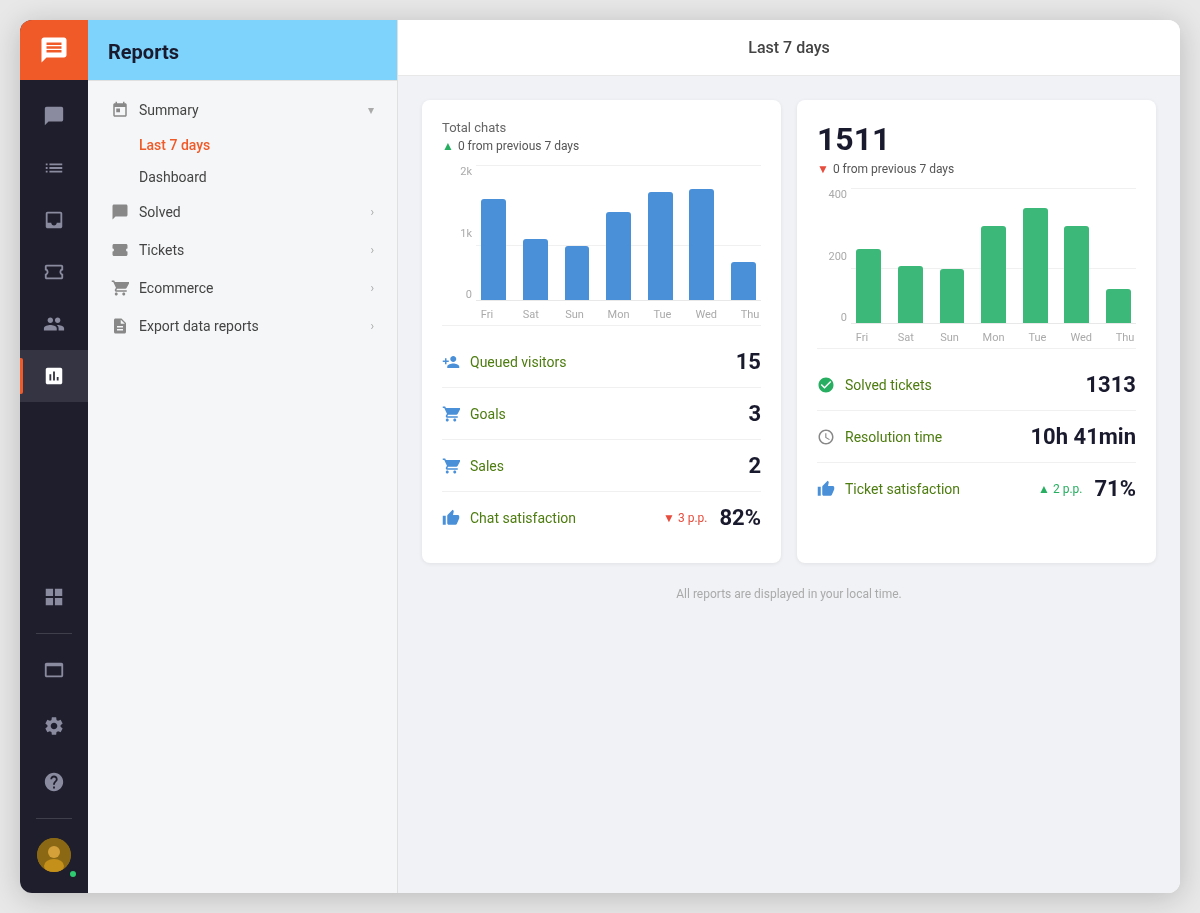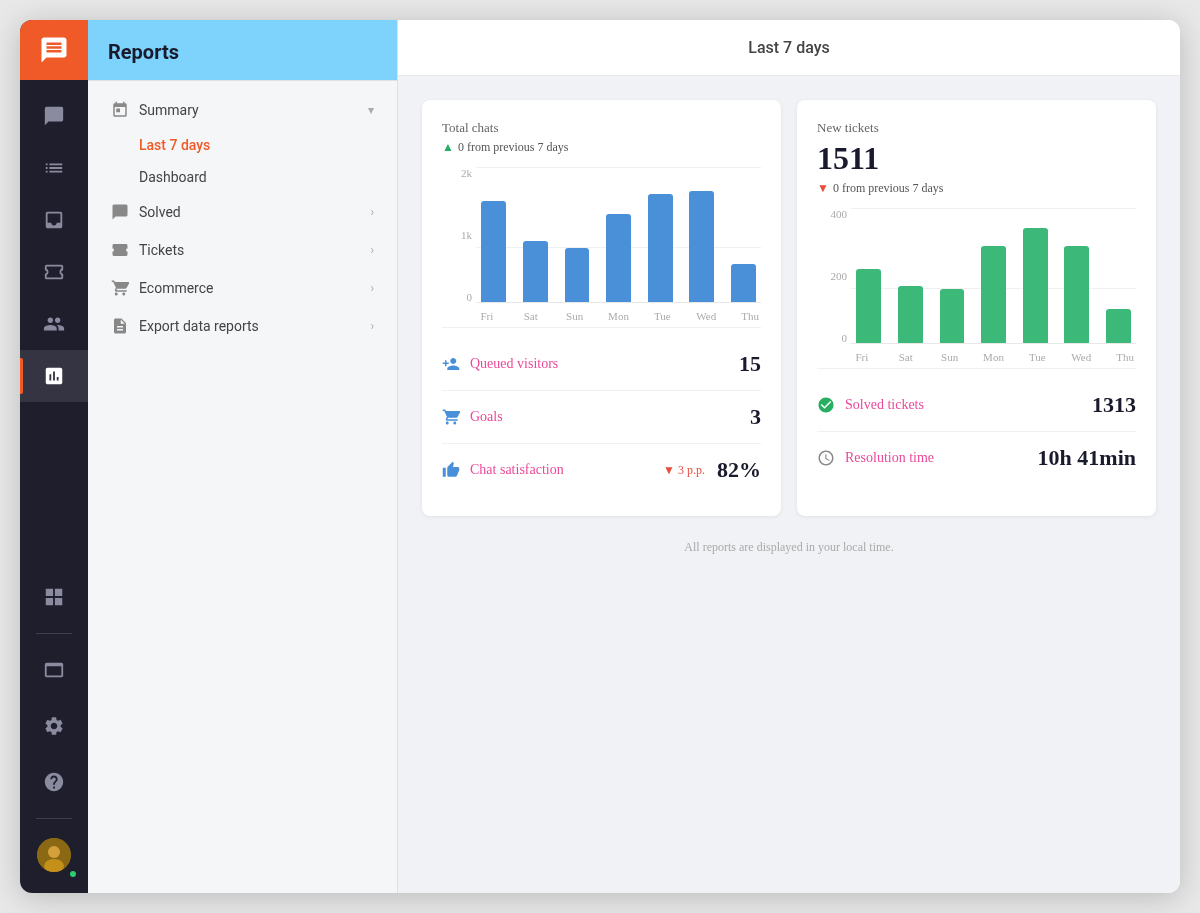--- a/index.html
+++ b/index.html
@@ -162,21 +162,20 @@
       font-size: 16px;
       font-weight: 500;
       color: #444;
       text-align: center;
     }
     .main-body {
       padding: 24px;
       display: flex;
       flex-direction: column;
       gap: 16px;
-      font-family: Liberation Serif, serif;
     }
     .cards-row {
       display: flex;
       gap: 16px;
     }
     .card {
       background: #fff;
       border-radius: 8px;
       padding: 20px;
       flex: 1;
@@ -286,21 +285,21 @@
       justify-content: space-between;
       padding: 13px 0;
       border-bottom: 1px solid #f0f0f0;
     }
     .stat-row:last-child { border-bottom: none; }
     .stat-label {
       display: flex;
       align-items: center;
       gap: 10px;
       font-size: 14px;
-      color: #ec4899;
+      color: #4d7c0f;
     }
     .stat-label svg { color: #4a90d9; width: 18px; height: 18px; }
     .stat-value {
       font-size: 22px;
       font-weight: 700;
       color: #1a1a2e;
     }
     .stat-value-with-badge {
       display: flex;
       align-items: center;
@@ -534,34 +533,42 @@
                 <svg viewBox="0 0 24 24" fill="#4a90d9" width="18" height="18">
                   <path d="M7 18c-1.1 0-1.99.9-1.99 2S5.9 22 7 22s2-.9 2-2-.9-2-2-2zM1 2v2h2l3.6 7.59-1.35 2.45c-.16.28-.25.61-.25.96C5 16.1 6.1 17 7 17h14v-2H7.42c-.14 0-.25-.11-.25-.25l.03-.12.9-1.63H19c.75 0 1.41-.41 1.75-1.03l3.58-6.49A1 1 0 0023.46 4H5.21l-.94-2H1zm16 16c-1.1 0-1.99.9-1.99 2s.89 2 1.99 2 2-.9 2-2-.9-2-2-2z"></path>
                 </svg>
                 <span>Goals</span>
               </div>
               <div class="stat-value">3</div>
             </div>
             <div class="stat-row">
               <div class="stat-label">
                 <svg viewBox="0 0 24 24" fill="#4a90d9" width="18" height="18">
+                  <path d="M7 18c-1.1 0-1.99.9-1.99 2S5.9 22 7 22s2-.9 2-2-.9-2-2-2zM1 2v2h2l3.6 7.59-1.35 2.45c-.16.28-.25.61-.25.96C5 16.1 6.1 17 7 17h14v-2H7.42c-.14 0-.25-.11-.25-.25l.03-.12.9-1.63H19c.75 0 1.41-.41 1.75-1.03l3.58-6.49A1 1 0 0023.46 4H5.21l-.94-2H1zm16 16c-1.1 0-1.99.9-1.99 2s.89 2 1.99 2 2-.9 2-2-.9-2-2-2z"></path>
+                </svg>
+                <span>Sales</span>
+              </div>
+              <div class="stat-value">2</div>
+            </div>
+            <div class="stat-row">
+              <div class="stat-label">
+                <svg viewBox="0 0 24 24" fill="#4a90d9" width="18" height="18">
                   <path d="M1 21h4V9H1v12zm22-11c0-1.1-.9-2-2-2h-6.31l.95-4.57.03-.32c0-.41-.17-.79-.44-1.06L14.17 1 7.59 7.59C7.22 7.95 7 8.45 7 9v10c0 1.1.9 2 2 2h9c.83 0 1.54-.5 1.84-1.22l3.02-7.05c.09-.23.14-.47.14-.73v-2z"></path>
                 </svg>
                 <span>Chat satisfaction</span>
               </div>
               <div class="stat-value-with-badge">
                 <span class="stat-badge-down">▼ 3 p.p.</span>
                 <span class="stat-value">82%</span>
               </div>
             </div>
           </div>
         </div>
 
         <div class="card">
-          <div class="card-title">New tickets</div>
           <div class="card-value">1511</div>
           <div class="card-change">
             <span class="change-down">▼</span>
             <span>0 from previous 7 days</span>
           </div>
           <div class="chart-area">
             <div class="chart-labels-y">
               <span>400</span>
               <span>200</span>
               <span>0</span>
@@ -614,20 +621,32 @@
             </div>
             <div class="stat-row">
               <div class="stat-label">
                 <svg viewBox="0 0 24 24" fill="#888" width="18" height="18">
                   <path d="M11.99 2C6.47 2 2 6.48 2 12s4.47 10 9.99 10C17.52 22 22 17.52 22 12S17.52 2 11.99 2zM12 20c-4.42 0-8-3.58-8-8s3.58-8 8-8 8 3.58 8 8-3.58 8-8 8zm.5-13H11v6l5.25 3.15.75-1.23-4.5-2.67V7z"></path>
                 </svg>
                 <span>Resolution time</span>
               </div>
               <div class="stat-value">10h 41min</div>
             </div>
+            <div class="stat-row">
+              <div class="stat-label">
+                <svg viewBox="0 0 24 24" fill="#4a90d9" width="18" height="18">
+                  <path d="M1 21h4V9H1v12zm22-11c0-1.1-.9-2-2-2h-6.31l.95-4.57.03-.32c0-.41-.17-.79-.44-1.06L14.17 1 7.59 7.59C7.22 7.95 7 8.45 7 9v10c0 1.1.9 2 2 2h9c.83 0 1.54-.5 1.84-1.22l3.02-7.05c.09-.23.14-.47.14-.73v-2z"></path>
+                </svg>
+                <span>Ticket satisfaction</span>
+              </div>
+              <div class="stat-value-with-badge">
+                <span class="stat-badge-up">▲ 2 p.p.</span>
+                <span class="stat-value">71%</span>
+              </div>
+            </div>
           </div>
         </div>
 
       </div>
       <div class="footer-note">All reports are displayed in your local time.</div>
     </div>
   </div>
 
 </div>
 

